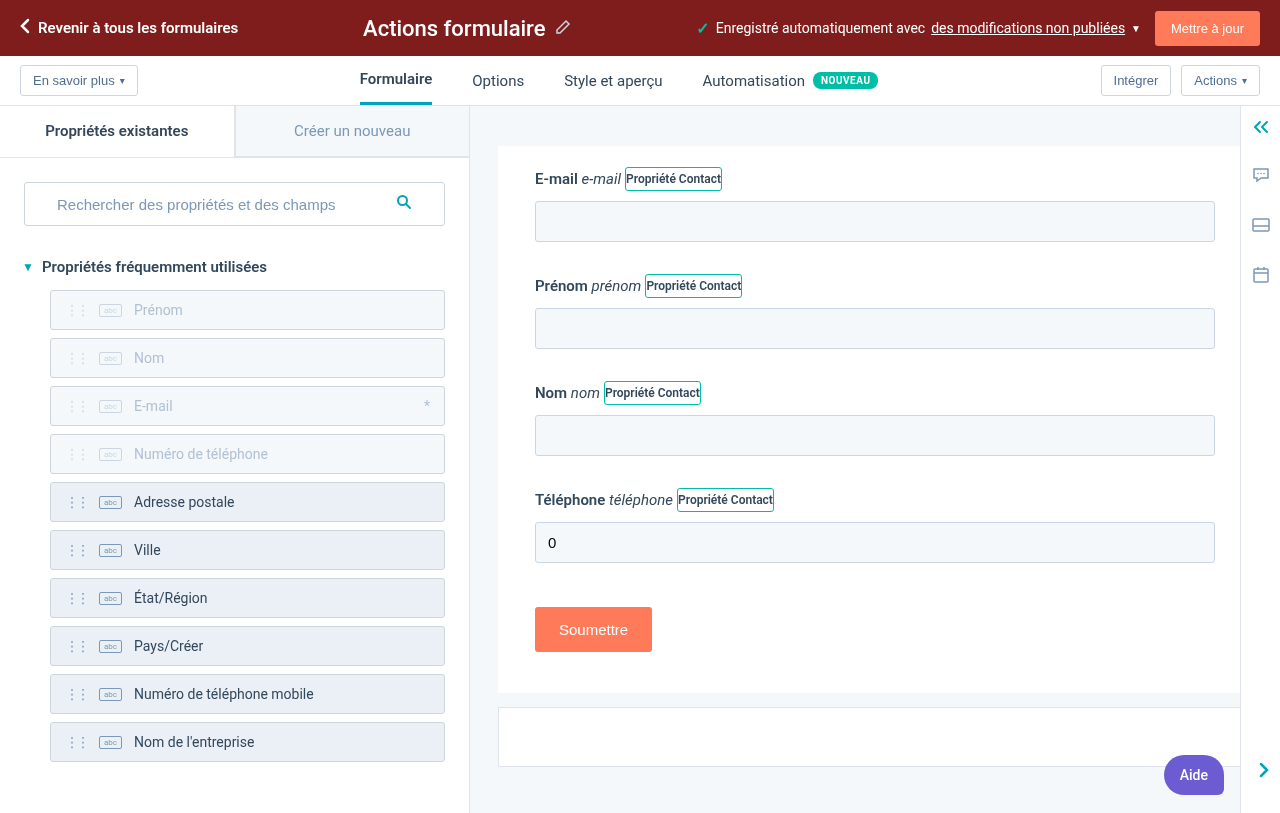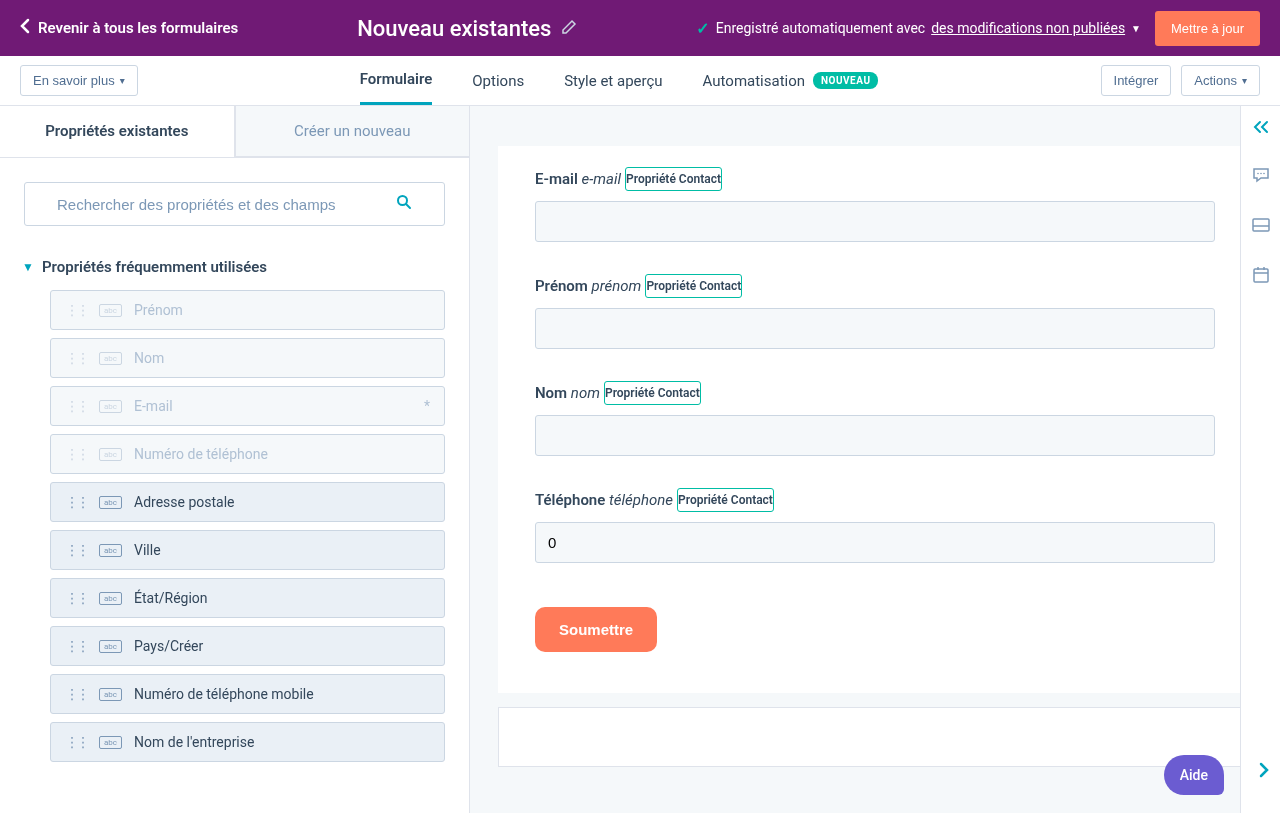--- a/index.html
+++ b/index.html
@@ -1,19 +1,19 @@
 <!DOCTYPE html>
 <html><head>
 <meta charset="utf-8">
 <style>
 * { box-sizing: border-box; margin: 0; padding: 0; }
 body { font-family: -apple-system, BlinkMacSystemFont, "Segoe UI", Roboto, sans-serif; font-size: 14px; color: #33475b; background: #fff; width: 1280px; height: 813px; overflow: hidden; position: relative; }
 
 
-.header { background: #701a75; height: 56px; display: flex; align-items: center; padding: 12px 20px; color: #fff; }
+.header { background: #7f1d1d; height: 56px; display: flex; align-items: center; padding: 12px 20px; color: #fff; }
 .back-link { display: flex; align-items: center; gap: 8px; font-weight: 600; cursor: pointer; font-size: 15px; }
 .header-center { flex: 1; display: flex; justify-content: center; align-items: center; gap: 10px; }
 .form-title { font-size: 22px; font-weight: 500; color: #fff; }
 .header-right { display: flex; align-items: center; gap: 14px; }
 .save-status { display: flex; align-items: center; gap: 6px; font-size: 14px; }
 .save-status .underline { text-decoration: underline; cursor: pointer; }
 .btn-orange { background: #ff7a59; color: #fff; border: none; padding: 10px 16px; border-radius: 3px; font-weight: 500; font-size: 13px; cursor: pointer; }
 .check-icon { color: #00bda5; font-weight: bold; font-size: 16px; }
 
 
@@ -53,21 +53,21 @@
 
 
 .right-panel { flex: 1; background: #f5f8fa; padding: 40px 28px 28px 28px; overflow-y: auto; position: relative; }
 .canvas-inner { background: #fff; padding: 20px 36px 40px; border: 1px solid transparent; }
 .form-field { margin-bottom: 32px; }
 .field-label-row { display: flex; align-items: center; gap: 4px; margin-bottom: 10px; }
 .field-label { font-weight: 600; font-size: 15px; }
 .field-internal { font-style: italic; font-weight: 400; }
 .badge-prop { border: 1.5px solid #00bda5; color: #33475b; font-size: 12px; font-weight: 600; padding: 4px 0; border-radius: 3px; }
 .form-input { width: 100%; border: 1px solid #cbd6e2; border-radius: 3px; padding: 11px 12px; font-size: 15px; background: #f5f8fa; }
-.btn-submit { background: #ff7a59; color: #fff; border: none; padding: 14px 24px; border-radius: 10px; font-weight: 700; font-size: 15px; cursor: pointer; margin-top: 12px; }
+.btn-submit { background: #ff7a59; color: #fff; border: none; padding: 14px 24px; border-radius: 3px; font-weight: 400; font-size: 15px; cursor: pointer; margin-top: 12px; }
 .canvas-bottom { background: #fff; border: 1px solid #dfe3eb; height: 60px; margin-top: 14px; }
 
 
 .right-rail { position: absolute; right: 0; top: 106px; bottom: 0; width: 40px; border-left: 1px solid #dfe3eb; background: #fff; display: flex; flex-direction: column; align-items: center; padding-top: 14px; gap: 30px; z-index: 5; }
 .rail-icon { color: #7c98b6; cursor: pointer; font-size: 16px; }
 .rail-collapse { color: #00a4bd; font-size: 14px; }
 
 .help-btn { position: absolute; right: 56px; bottom: 18px; background: #6b5cd1; color: #fff; border-radius: 20px 20px 6px 20px; padding: 12px 16px; font-weight: 500; font-size: 14px; cursor: pointer; z-index: 10; }
 .expand-icon { position: absolute; right: 10px; bottom: 30px; color: #00a4bd; font-size: 18px; cursor: pointer; z-index: 11; }
 
@@ -80,21 +80,21 @@
 <div class="header">
   <div class="back-link">
     <span>
       <svg width="10" height="16" viewBox="0 0 10 16" fill="none">
           <path d="M8 2L2 8l6 6" stroke="#fff" stroke-width="2.5" stroke-linecap="round"></path>
         </svg>
     </span>
     <span>Revenir à tous les formulaires</span>
   </div>
   <div class="header-center">
-    <span class="form-title">Nouveau existantes</span>
+    <span class="form-title">Actions formulaire</span>
     <span class="pencil-icon">
       <svg width="16" height="16" viewBox="0 0 16 16">
           <path d="M11 2l3 3-9 9H2v-3l9-9z" fill="none" stroke="#cbd6e2" stroke-width="1.5"></path>
         </svg>
     </span>
   </div>
   <div class="header-right">
     <div class="save-status">
       <span class="check-icon">✓</span>
       <span>Enregistré automatiquement avec </span>

